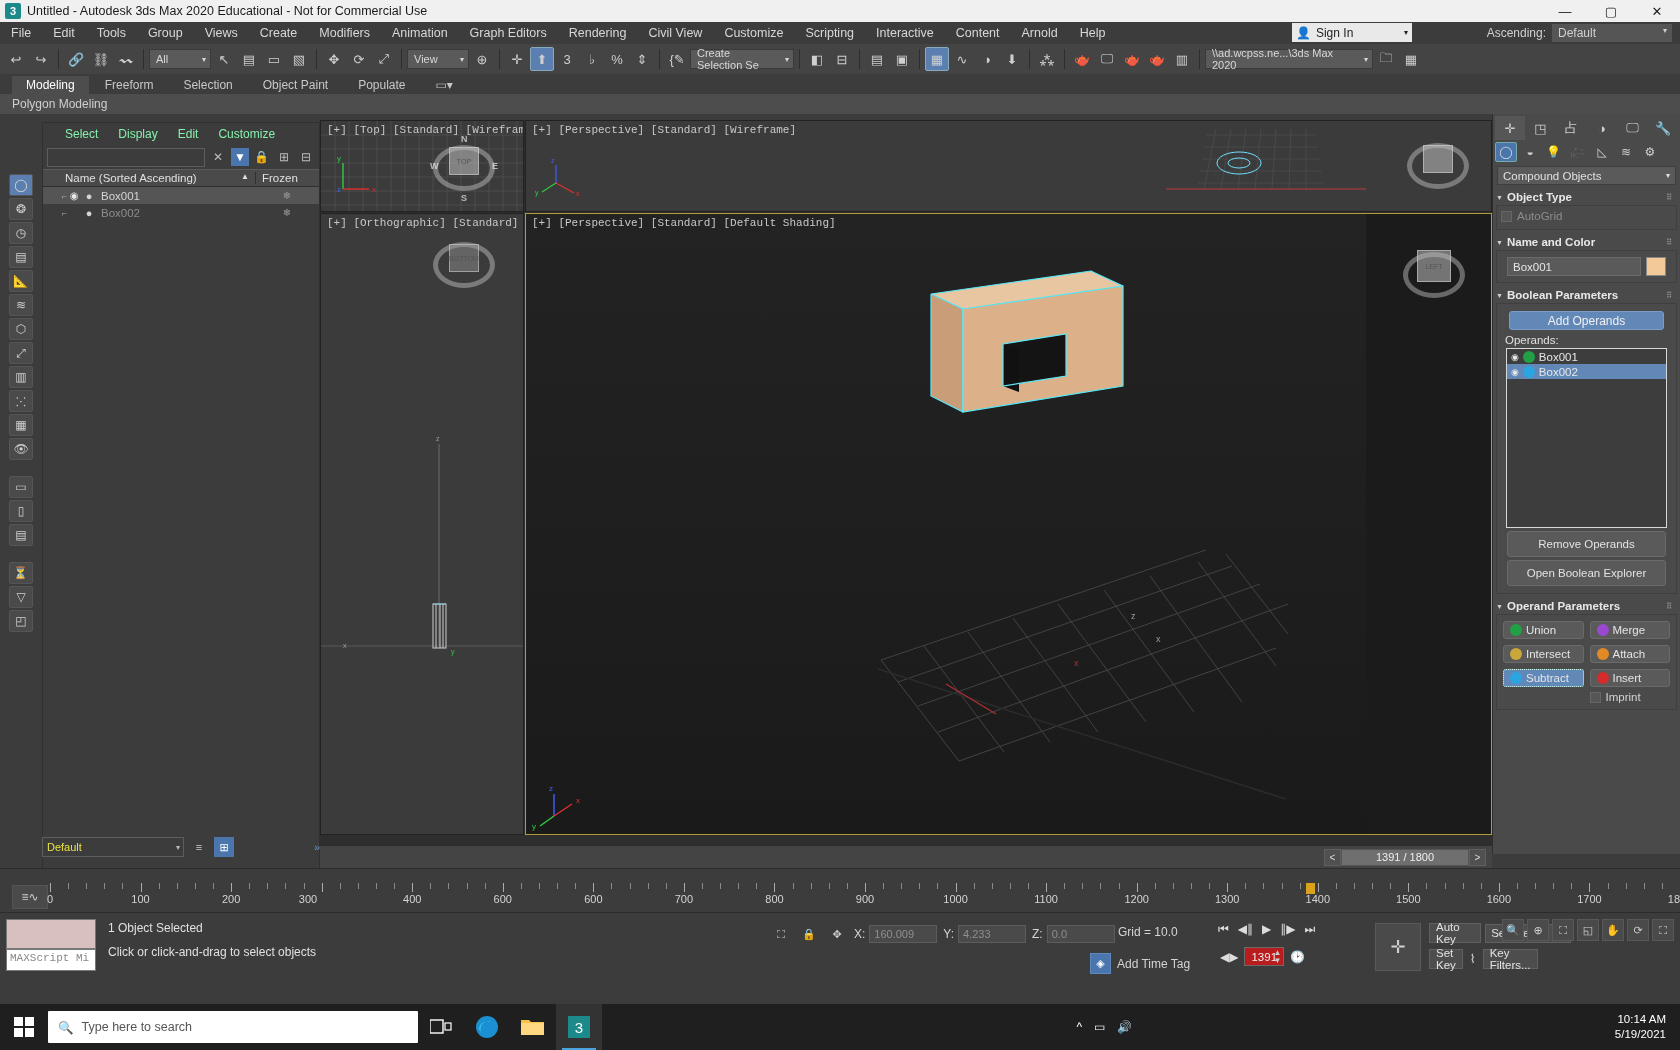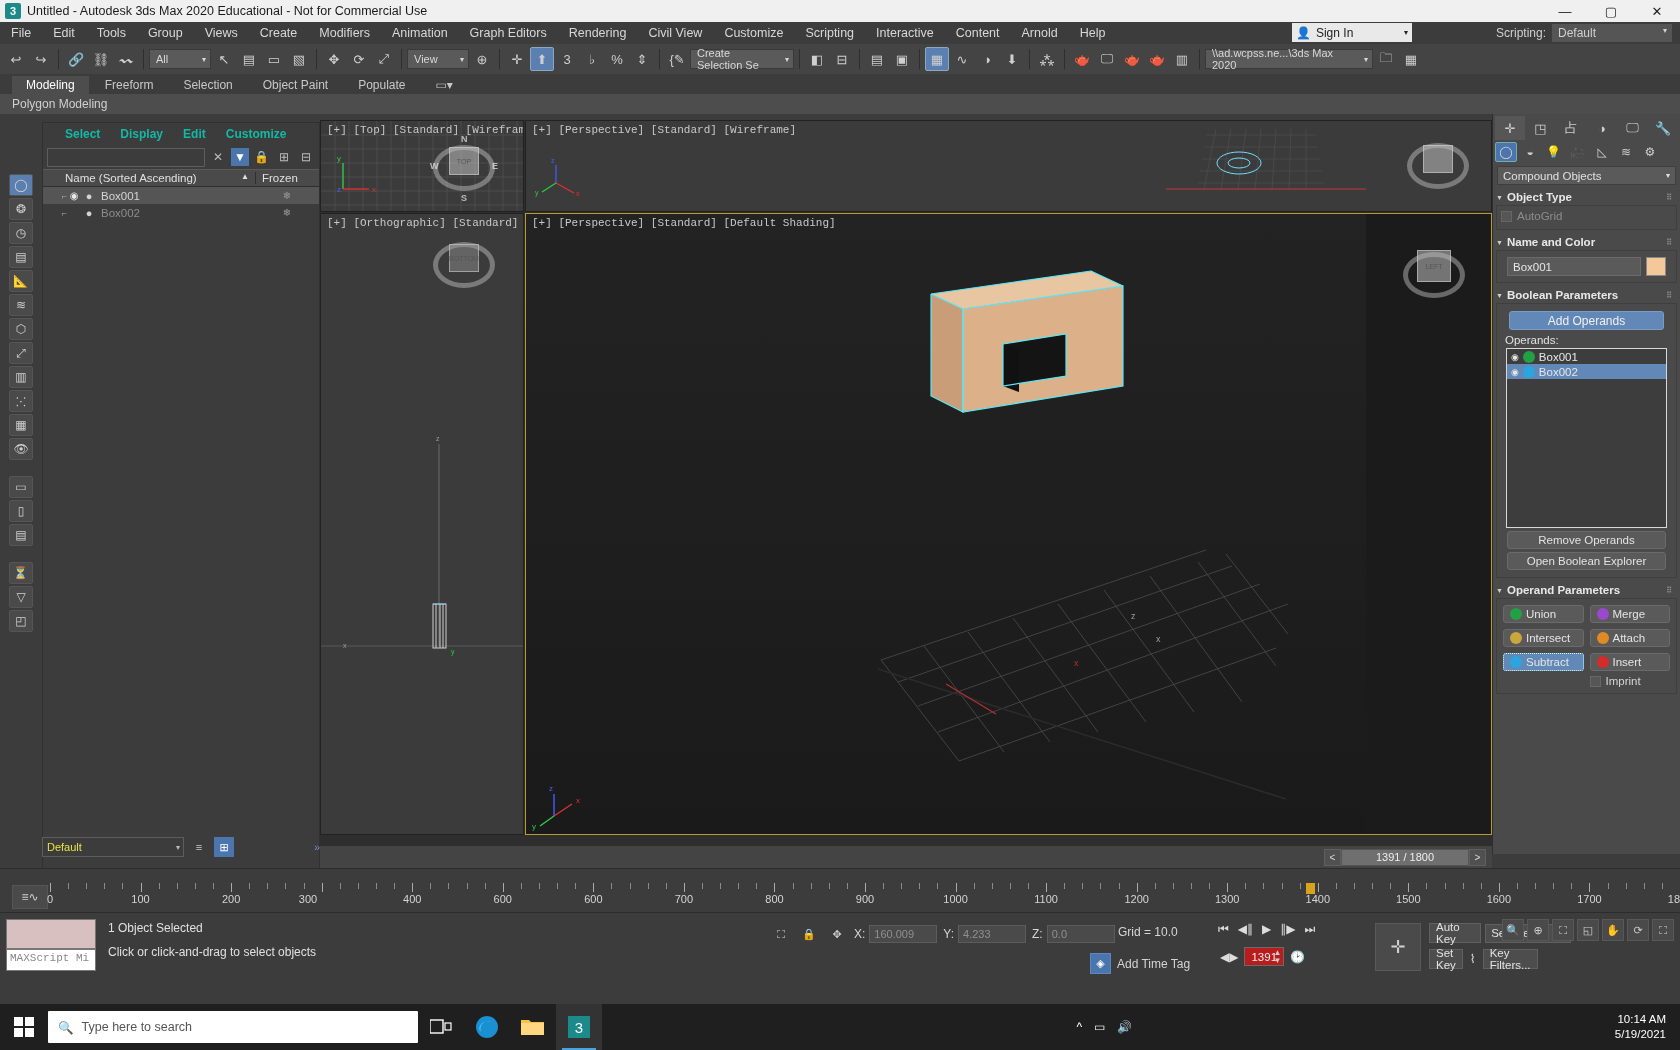--- a/index.html
+++ b/index.html
@@ -51,21 +51,21 @@
     display:flex; align-items:center; padding-left:12px;}
   #ribbon2 .r2label{ font-size:12px; color:#d0d0d0; }
   #lefttools{ position:absolute; left:0; top:114px; width:42px; bottom:183px; background:#3c3c3c;
     display:flex; flex-direction:column; align-items:center; padding-top:60px; gap:2px;}
   .ltbtn{ width:24px;height:22px;display:flex;align-items:center;justify-content:center;
     color:#d0d0d0; font-size:12px; background:#4a4a4a; border:1px solid #555; border-radius:2px;}
   .ltbtn.sel{ background:#5a7fb0; }
   #explorer{ position:absolute; left:42px; top:122px; width:278px; bottom:160px;
     background:#3c3c3c; border:1px solid #303030;}
   #exp-menu{ height:22px; display:flex; align-items:center; gap:0px; padding-left:12px;}
-  #exp-menu .em{ padding:2px 10px; font-size:12px; color:#14b8a6;font-weight:bold;}
+  #exp-menu .em{ padding:2px 10px; font-size:12px; color:#86efac;}
   #exp-search{ height:24px; display:flex; align-items:center; padding:0 4px; gap:4px;}
   #exp-search input{ flex:1; height:19px; background:#3c3c3c; border:1px solid #5d5d5d;
     color:#ddd; font-size:11px; padding:0 4px; font-family:"Liberation Sans",sans-serif;}
   .exicon{ width:18px;height:18px; display:flex;align-items:center;justify-content:center;
      font-size:12px; color:#bbb;}
   .exicon.act{ background:#4a76ad; color:#fff;}
   #exp-header{ height:18px; display:flex; align-items:center; background:#4a4a4a;
     border-top:1px solid #5a5a5a; border-bottom:1px solid #2f2f2f; font-size:11.5px; color:#e0e0e0;}
   #exp-header .col-name{ flex:1; padding-left:22px; position:relative;}
   #exp-header .sortarrow{ position:absolute; right:6px; font-size:8px; }
@@ -193,21 +193,21 @@
   .chkrow{ display:flex; align-items:center; gap:5px; font-size:11.5px; color:#8c8c8c;
      margin-bottom:3px;}
   .chkbox{ width:11px;height:11px;background:#565656;border:1px solid #666;}
   .nmrow{ display:flex; align-items:center; gap:5px; padding:2px 6px;}
   .nminput{ flex:1; height:19px; background:#5a5a5a; border:1px solid #6a6a6a; color:#e6e6e6;
      font-size:11.5px; display:flex; align-items:center; padding-left:5px;}
   .swatch{ width:20px; height:19px; background:#f3c99a; border:1px solid #888;}
   .wbtn{ height:19px; background:#6288b8; border:1px solid #7a9cc8; border-radius:3px;
      color:#f0f0f0; font-size:12px; display:flex; align-items:center; justify-content:center;
      margin:3px 8px;}
-  .greybtn{ height:18px; background:#5a5a5a; border:1px solid #6a6a6a; border-radius:3px;
+  .greybtn{ height:26px; background:#5a5a5a; border:1px solid #6a6a6a; border-radius:3px;
      color:#e2e2e2; font-size:11.5px; display:flex; align-items:center; justify-content:center;
      margin:3px 6px;}
   .oplabel{ font-size:11.5px; color:#e0e0e0; padding:1px 0 2px 4px;}
   .oplist{ margin:0 5px; height:180px; background:#3d3d3d; border:1px solid #d8d8d8; overflow:hidden;}
   .oprow{ height:15px; display:flex; align-items:center; gap:4px; padding-left:4px; font-size:11.5px;
      color:#e6e6e6;}
   .oprow.sel{ background:#6288b8; }
   .oprow .eye{ font-size:9px; }
   .opicon{ width:12px; height:12px; border-radius:50%; }
   .paramgrid{ display:grid; grid-template-columns:1fr 1fr; gap:6px; padding:2px;}
@@ -267,21 +267,21 @@
     <div class="mi">Content</div>
     <div class="mi">Arnold</div>
     <div class="mi">Help</div>
   </div>
 <div id="signin">
   <span>👤</span>
   <span>Sign In</span>
   <span class="caret">▾</span>
 </div>
 <div id="workspaces">
-  <span>Scripting:</span>
+  <span>Ascending:</span>
   <span class="wsbox">Default</span>
 </div>
 
 <div id="toolbar">
   <div class="tbtn">↩</div>
   <div class="tbtn">↪</div>
   <div class="tsep"></div>
   <div class="tbtn">🔗</div>
   <div class="tbtn">⛓</div>
   <div class="tbtn">〰</div>

